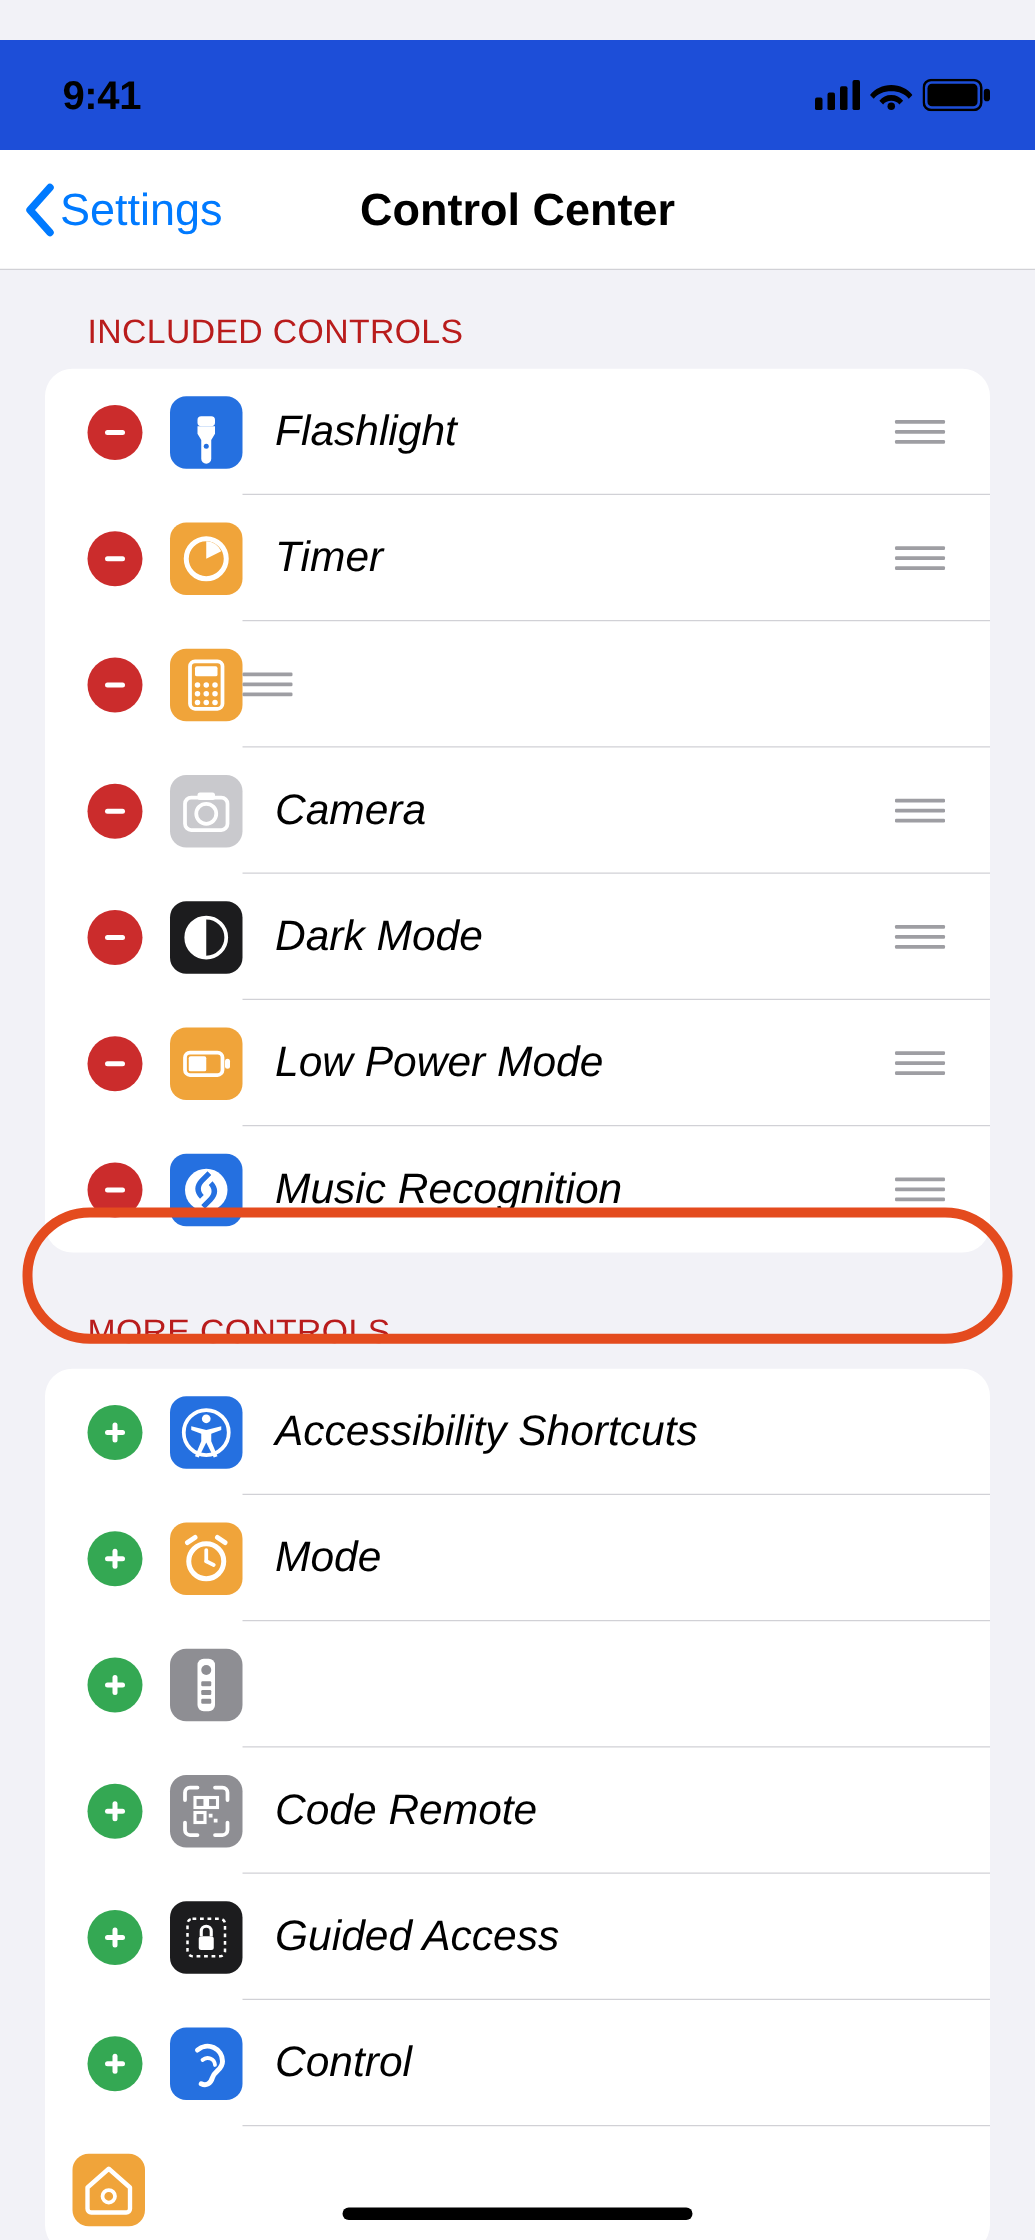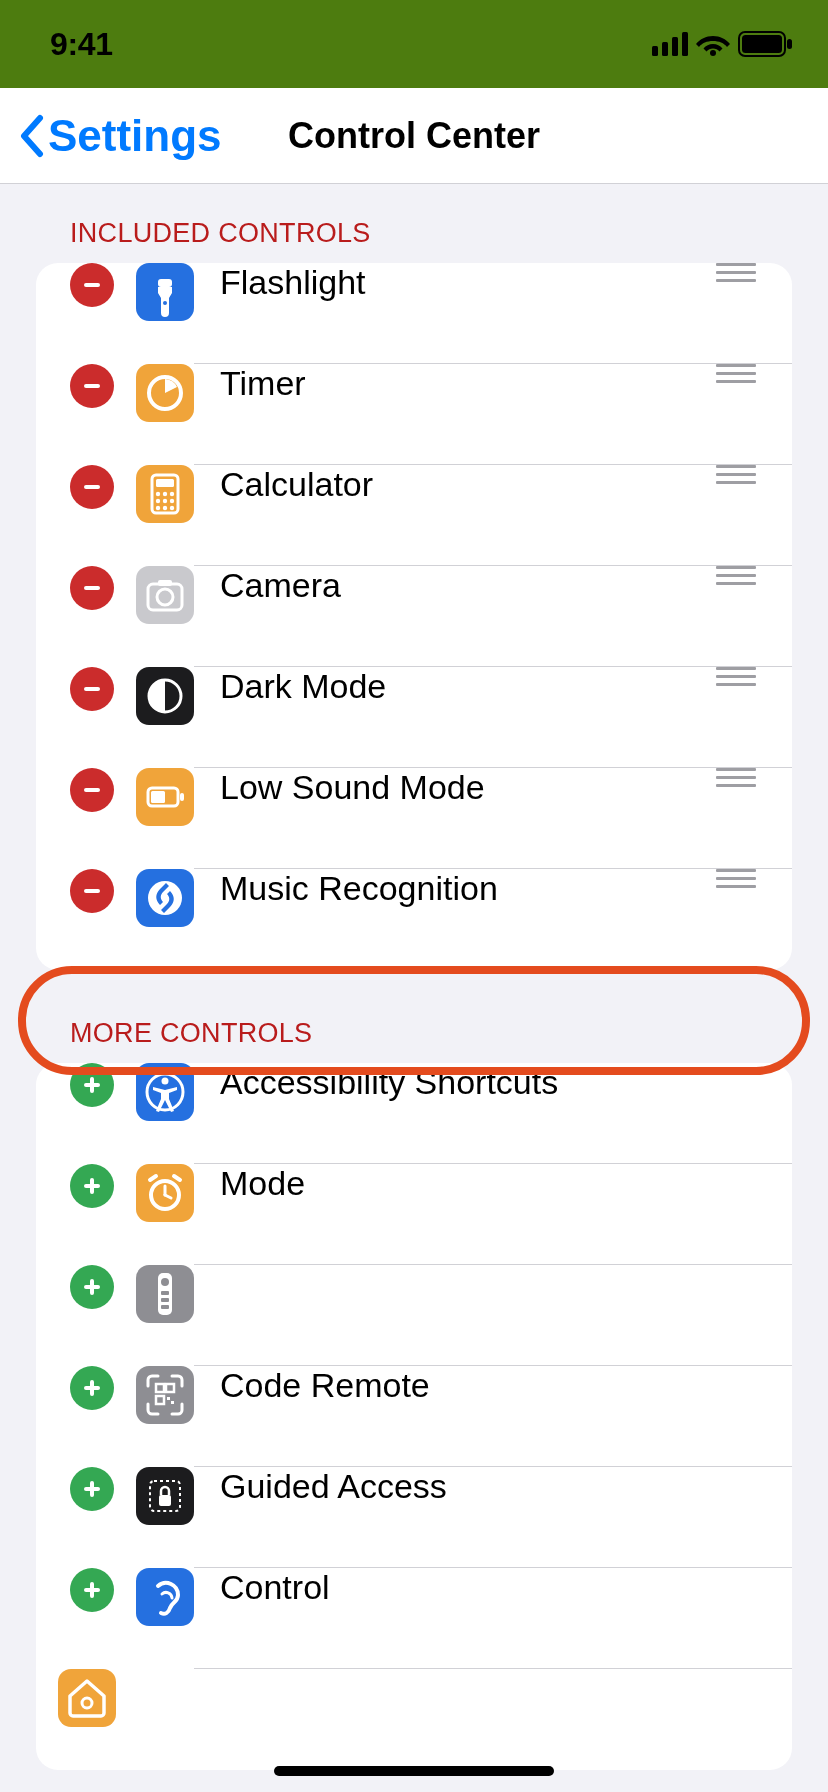--- a/index.html
+++ b/index.html
@@ -1,32 +1,32 @@
 <!DOCTYPE html>
 <html><head>
 <meta charset="utf-8">
 <style>
   * { margin:0; padding:0; box-sizing:border-box; font-family:-apple-system,"SF Pro Text","Helvetica Neue",Arial,sans-serif; -webkit-font-smoothing:antialiased; }
   body { width:828px; height:1792px; background:#f2f2f7; position:relative; overflow:hidden; }
 
   
-  .status-bar { height:88px; background:#4d7c0f; display:flex; align-items:center; justify-content:space-between; padding:0 34px 0 50px; }
+  .status-bar { height:88px; background:#1d4ed8; display:flex; align-items:center; justify-content:space-between; padding:0 34px 0 50px;margin-top:32px; }
   .status-time { font-size:32px; font-weight:600; letter-spacing:-0.3px; }
   .status-right { display:flex; align-items:center; gap:8px; }
 
   
   .nav-bar { height:96px; background:#fff; border-bottom:1px solid #d1d1d6; display:flex; align-items:center; position:relative; }
   .nav-back { display:flex; align-items:center; gap:2px; padding-left:18px; color:#007aff; }
-  .nav-back-label { font-size:44px; font-weight:700; }
+  .nav-back-label { font-size:36px; font-weight:400; }
   .nav-title { position:absolute; left:0; right:0; text-align:center; font-size:36px; font-weight:600; pointer-events:none; }
 
   
   .section-header { font-size:27px; color:#b91c1c; text-transform:uppercase; padding:34px 0 14px 70px; font-weight:400; letter-spacing:0.3px; }
   .card { background:#fff; border-radius:22px; margin:0 36px; overflow:hidden; }
-  .row { display:flex; height:101px; position:relative; }
+  .row { display:flex; align-items:center; height:101px; position:relative;font-style:italic; }
   .row-sep { position:absolute; bottom:0; left:158px; right:0; height:1px; background:#d1d1d6; }
   .row:last-child .row-sep{ display:none; }
   .action-btn { width:44px; height:44px; border-radius:50%; margin-left:34px; flex:0 0 auto; display:flex; align-items:center; justify-content:center; }
   .remove-btn { background:#cb2c2c; }
   .add-btn   { background:#34a853; }
   .app-icon { width:58px; height:58px; border-radius:13px; margin-left:22px; flex:0 0 auto; display:flex; align-items:center; justify-content:center; color:#fff; }
   .row-label { font-size:34px; color:#000; margin-left:26px; flex:1 1 auto; font-weight:400; }
   .grip { margin-right:36px; flex:0 0 auto; display:flex; flex-direction:column; gap:5px; }
   .grip span{ display:block; width:40px; height:3px; background:#9e9ea3; border-radius:1px; }
 
@@ -123,21 +123,20 @@
       <div class="action-btn remove-btn">
         <svg width="20" height="20">
           <rect x="2" y="8" width="16" height="4" rx="2" fill="#fff"></rect>
         </svg>
       </div>
       <div class="app-icon bg-orange">
         <svg width="58" height="58" viewBox="0 0 58 58">
           <use href="#calculator-icon"></use>
         </svg>
       </div>
-      <div class="row-label">Calculator</div>
       <div class="grip">
         <span></span>
         <span></span>
         <span></span>
       </div>
       <div class="row-sep"></div>
     </div>
     <div class="row">
       <div class="action-btn remove-btn">
         <svg width="20" height="20">
@@ -180,21 +179,21 @@
       <div class="action-btn remove-btn">
         <svg width="20" height="20">
           <rect x="2" y="8" width="16" height="4" rx="2" fill="#fff"></rect>
         </svg>
       </div>
       <div class="app-icon bg-orange">
         <svg width="58" height="58" viewBox="0 0 58 58">
           <use href="#low-power-icon"></use>
         </svg>
       </div>
-      <div class="row-label">Low Sound Mode</div>
+      <div class="row-label">Low Power Mode</div>
       <div class="grip">
         <span></span>
         <span></span>
         <span></span>
       </div>
       <div class="row-sep"></div>
     </div>
     <div class="row">
       <div class="action-btn remove-btn">
         <svg width="20" height="20">

